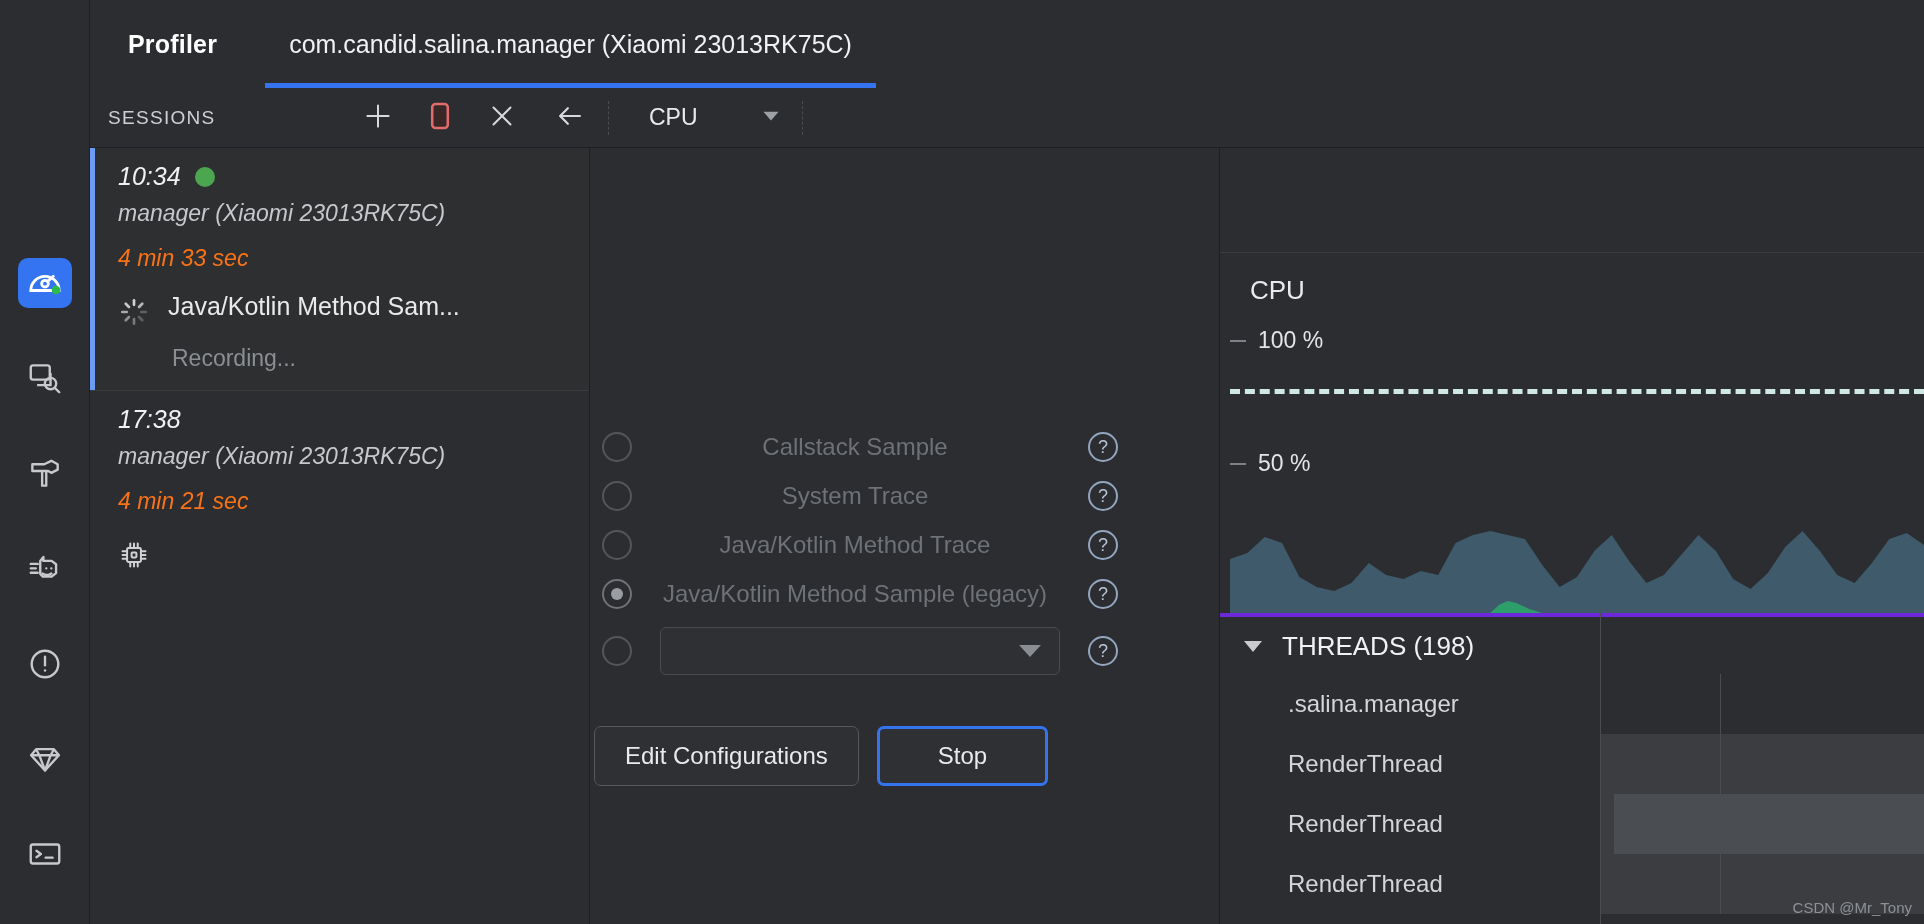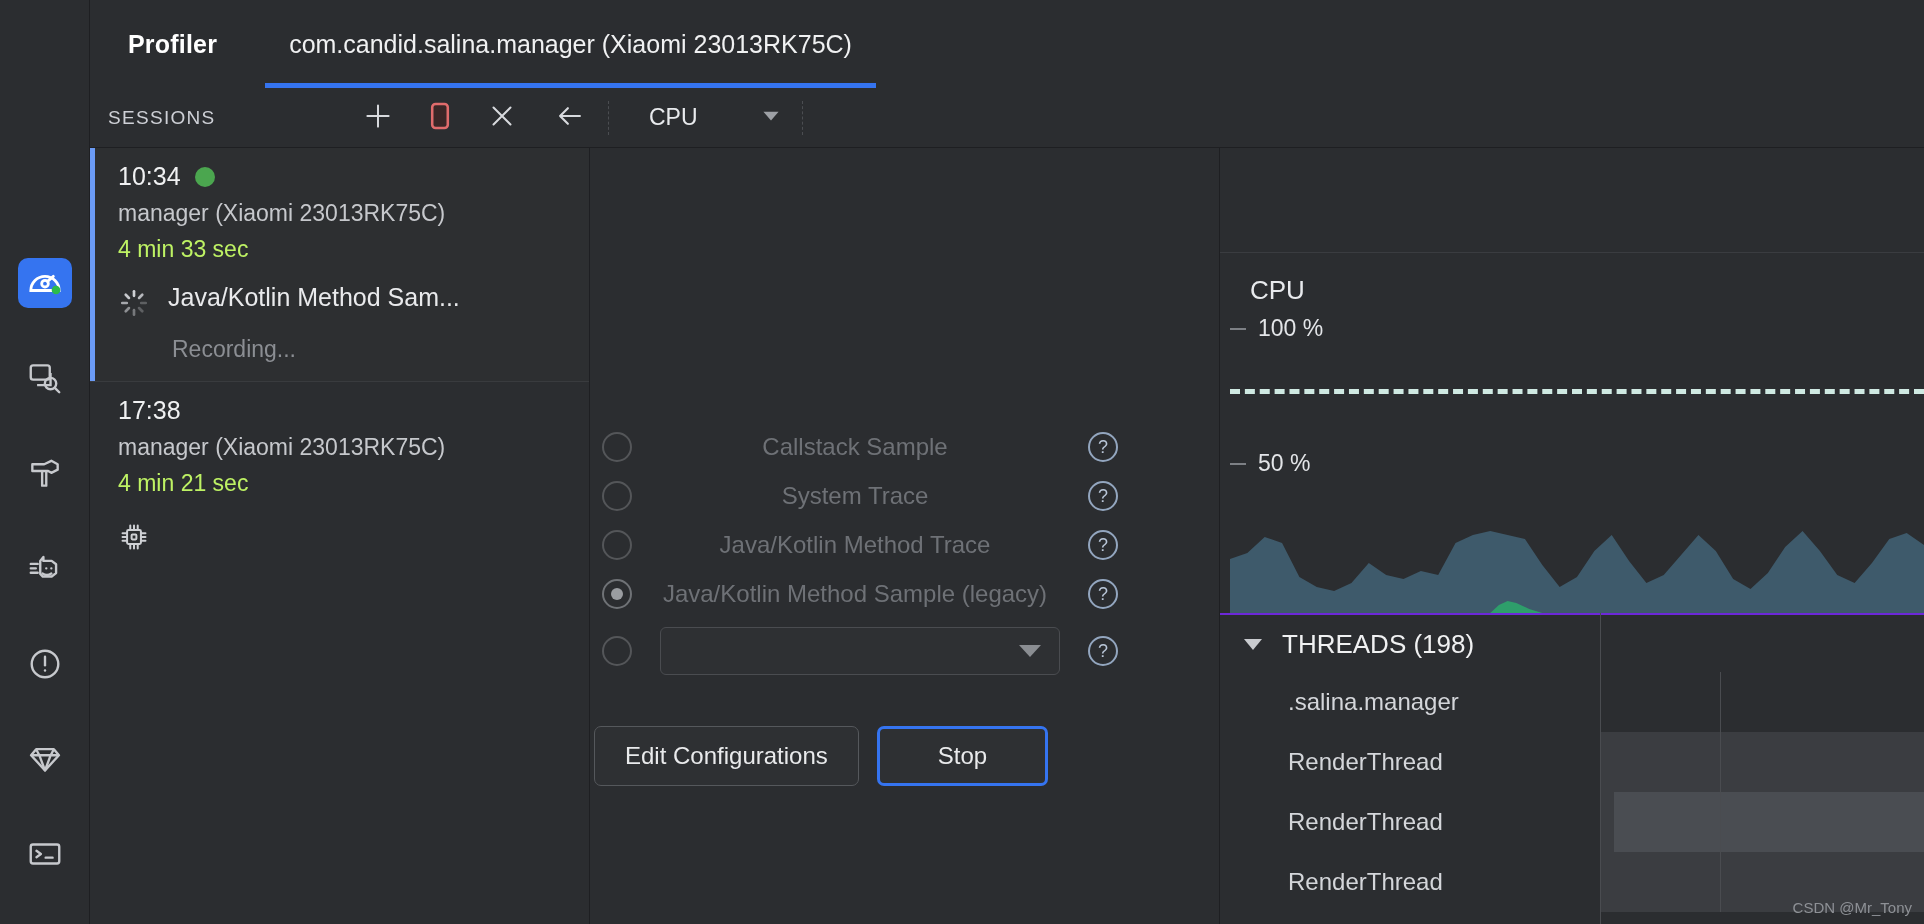--- a/index.html
+++ b/index.html
@@ -93,31 +93,31 @@
     background: #2b2d30;
     border-right: 1px solid #1e1f22;
     position: relative;
   }
   .session-group { position: relative; }
   .session-group.selected::before {
     content: ""; position: absolute; left: 0; top: 0; bottom: 0;
     width: 5px; background: #6b9bf5;
   }
   .session-group.selected { background: #2d2f31; }
-  .sess-head { padding: 14px 0 8px 28px; }
+  .sess-head { padding: 14px 0 8px 28px; font-style: italic; }
   .sess-time {
     font-size: 25px; color: #f0f1f2;
     display: flex; align-items: center; gap: 14px;
   }
   .dot-live {
     width: 20px; height: 20px; border-radius: 50%;
     background: #4ba64f; display: inline-block;
   }
   .sess-device { font-size: 23px; color: #c6c8cc; margin-top: 9px; }
-  .sess-dur   { font-size: 23px; color: #bef264; margin-top: 9px; }
+  .sess-dur   { font-size: 23px; color: #f97316; margin-top: 18px; }
   .sess-item {
     display: flex; align-items: flex-start; gap: 16px;
     padding: 12px 0 18px 28px;
   }
   .sess-item .ic { width: 34px; flex: 0 0 34px; padding-top: 4px; }
   .sess-item .txt .l1 { font-size: 25px; color: #e9eaec; }
   .sess-item .txt .l2 { font-size: 23px; color: #8b8e93; margin-top: 24px; padding-left: 4px; }
   .sess-divider { height: 1px; background: #393b3e; }
 
   
@@ -184,21 +184,21 @@
   .tick .lbl { font-size: 23px; color: #e3e5e8; }
   .dashline {
     position: absolute; left: 10px; right: 0; height: 0;
     border-top: 5px dashed #cfe9e2;
   }
   .cpu-area { position: absolute; left: 10px; right: 0; bottom: 0; height: 120px; }
   .threads-hdr {
     display: flex; align-items: center; gap: 20px;
     padding: 14px 0 12px 24px;
     font-size: 26px; color: #f0f1f2;
-    border-top: 2px solid #6d28d9;
+    border-top: 4px solid #6d28d9;
   }
   .chev {
     width: 0; height: 0;
     border-left: 9px solid transparent; border-right: 9px solid transparent;
     border-top: 11px solid #c9cbcf;
   }
   .thread-row {
     height: 60px; display: flex; align-items: center;
     position: relative;
   }
@@ -449,21 +449,21 @@
         </div>
       </div>
 
       <div class="monitor">
 
         <div class="mon-top"></div>
 
         <div class="mon-chart">
           <div class="cpu-title">CPU</div>
 
-          <div class="tick" style="top:62px">
+          <div class="tick" style="top:74px">
             <span class="dash"></span>
             <span class="lbl">100 %</span>
           </div>
 
           <div class="tick" style="top:197px">
             <span class="dash"></span>
             <span class="lbl">50 %</span>
           </div>
 
           <div class="dashline" style="top:136px"></div>

